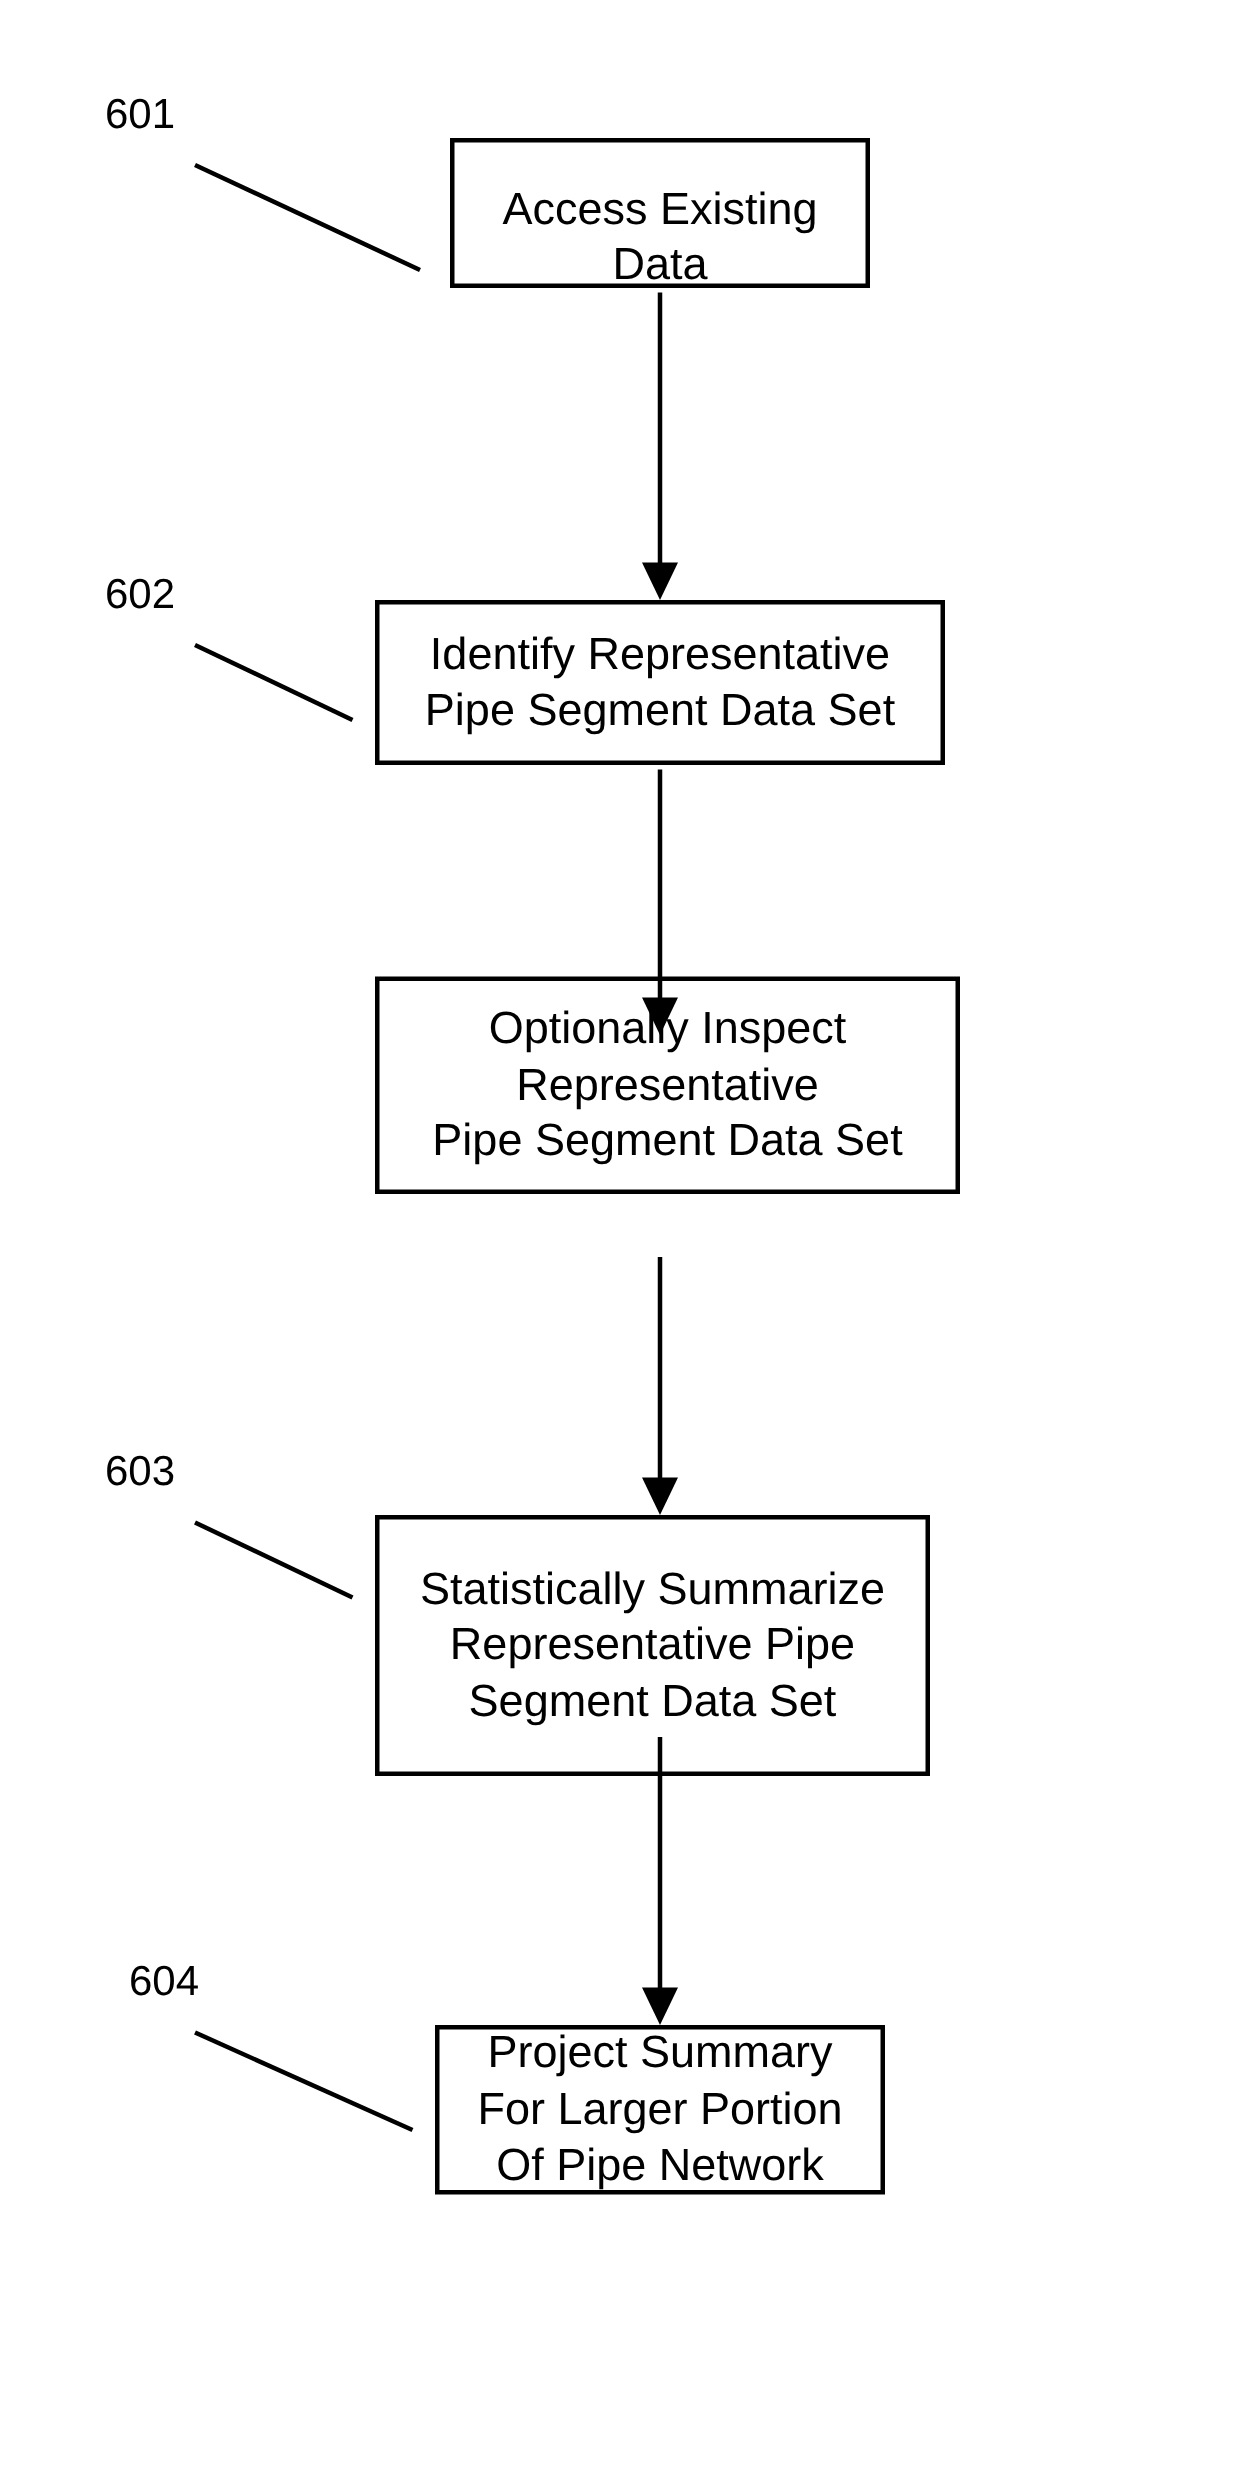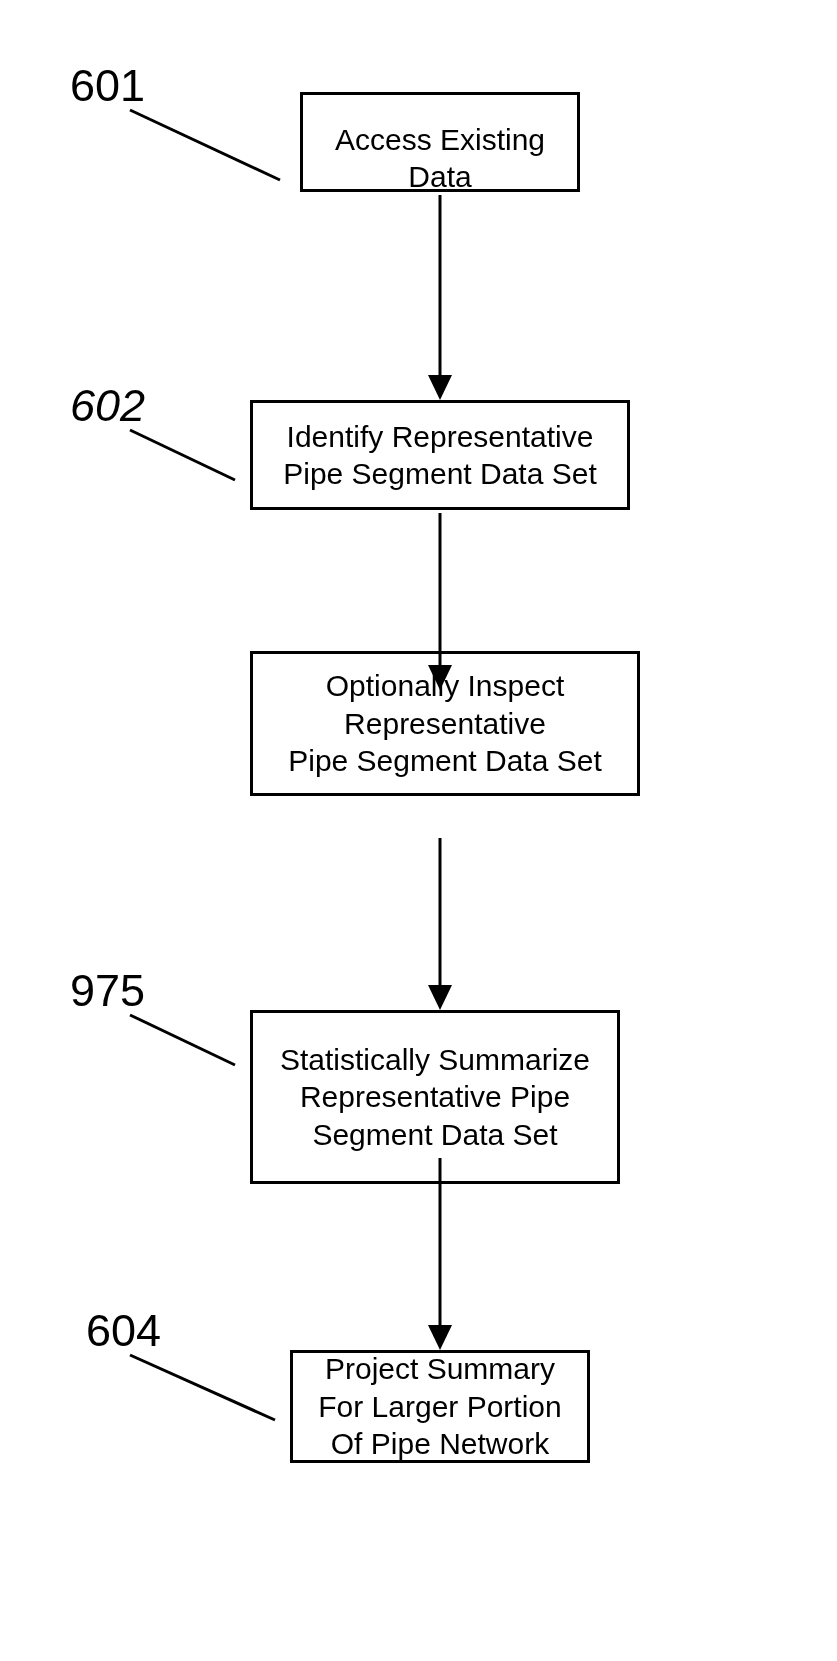--- a/index.html
+++ b/index.html
@@ -22,43 +22,43 @@
     display: flex;
     align-items: center;
     justify-content: center;
     line-height: 1.25;
     padding: 6px 8px;
     box-sizing: border-box;
     background: #fff;
   }
   .label {
     position: absolute;
-    font-size: 45px;
+    font-size: 28px;
   }
   .connector-svg {
     position: absolute;
     overflow: visible;
   }
   .arrow-line {
     stroke: #000;
     stroke-width: 3;
     fill: none;
   }
   .arrow-head {
     fill: #000;
   }
 </style>
 </head>
 <body>
 
 <div class="canvas">
 
   <div class="label" style="left:70px; top:60px;">601</div>
-  <div class="label" style="left:70px; top:380px;font-style:italic;">602</div>
-  <div class="label" style="left:70px; top:965px;">975</div>
+  <div class="label" style="left:70px; top:380px;">602</div>
+  <div class="label" style="left:70px; top:965px;">603</div>
   <div class="label" style="left:86px; top:1305px;">604</div>
 
   <svg class="connector-svg" style="left:0; top:0;" width="837" height="1661">
     <line class="arrow-line" x1="130" y1="110" x2="280" y2="180"></line>
     <line class="arrow-line" x1="130" y1="430" x2="235" y2="480"></line>
     <line class="arrow-line" x1="130" y1="1015" x2="235" y2="1065"></line>
     <line class="arrow-line" x1="130" y1="1355" x2="275" y2="1420"></line>
   </svg>
 
   <div class="box" style="left:300px; top:92px;  width:280px; height:100px;">

